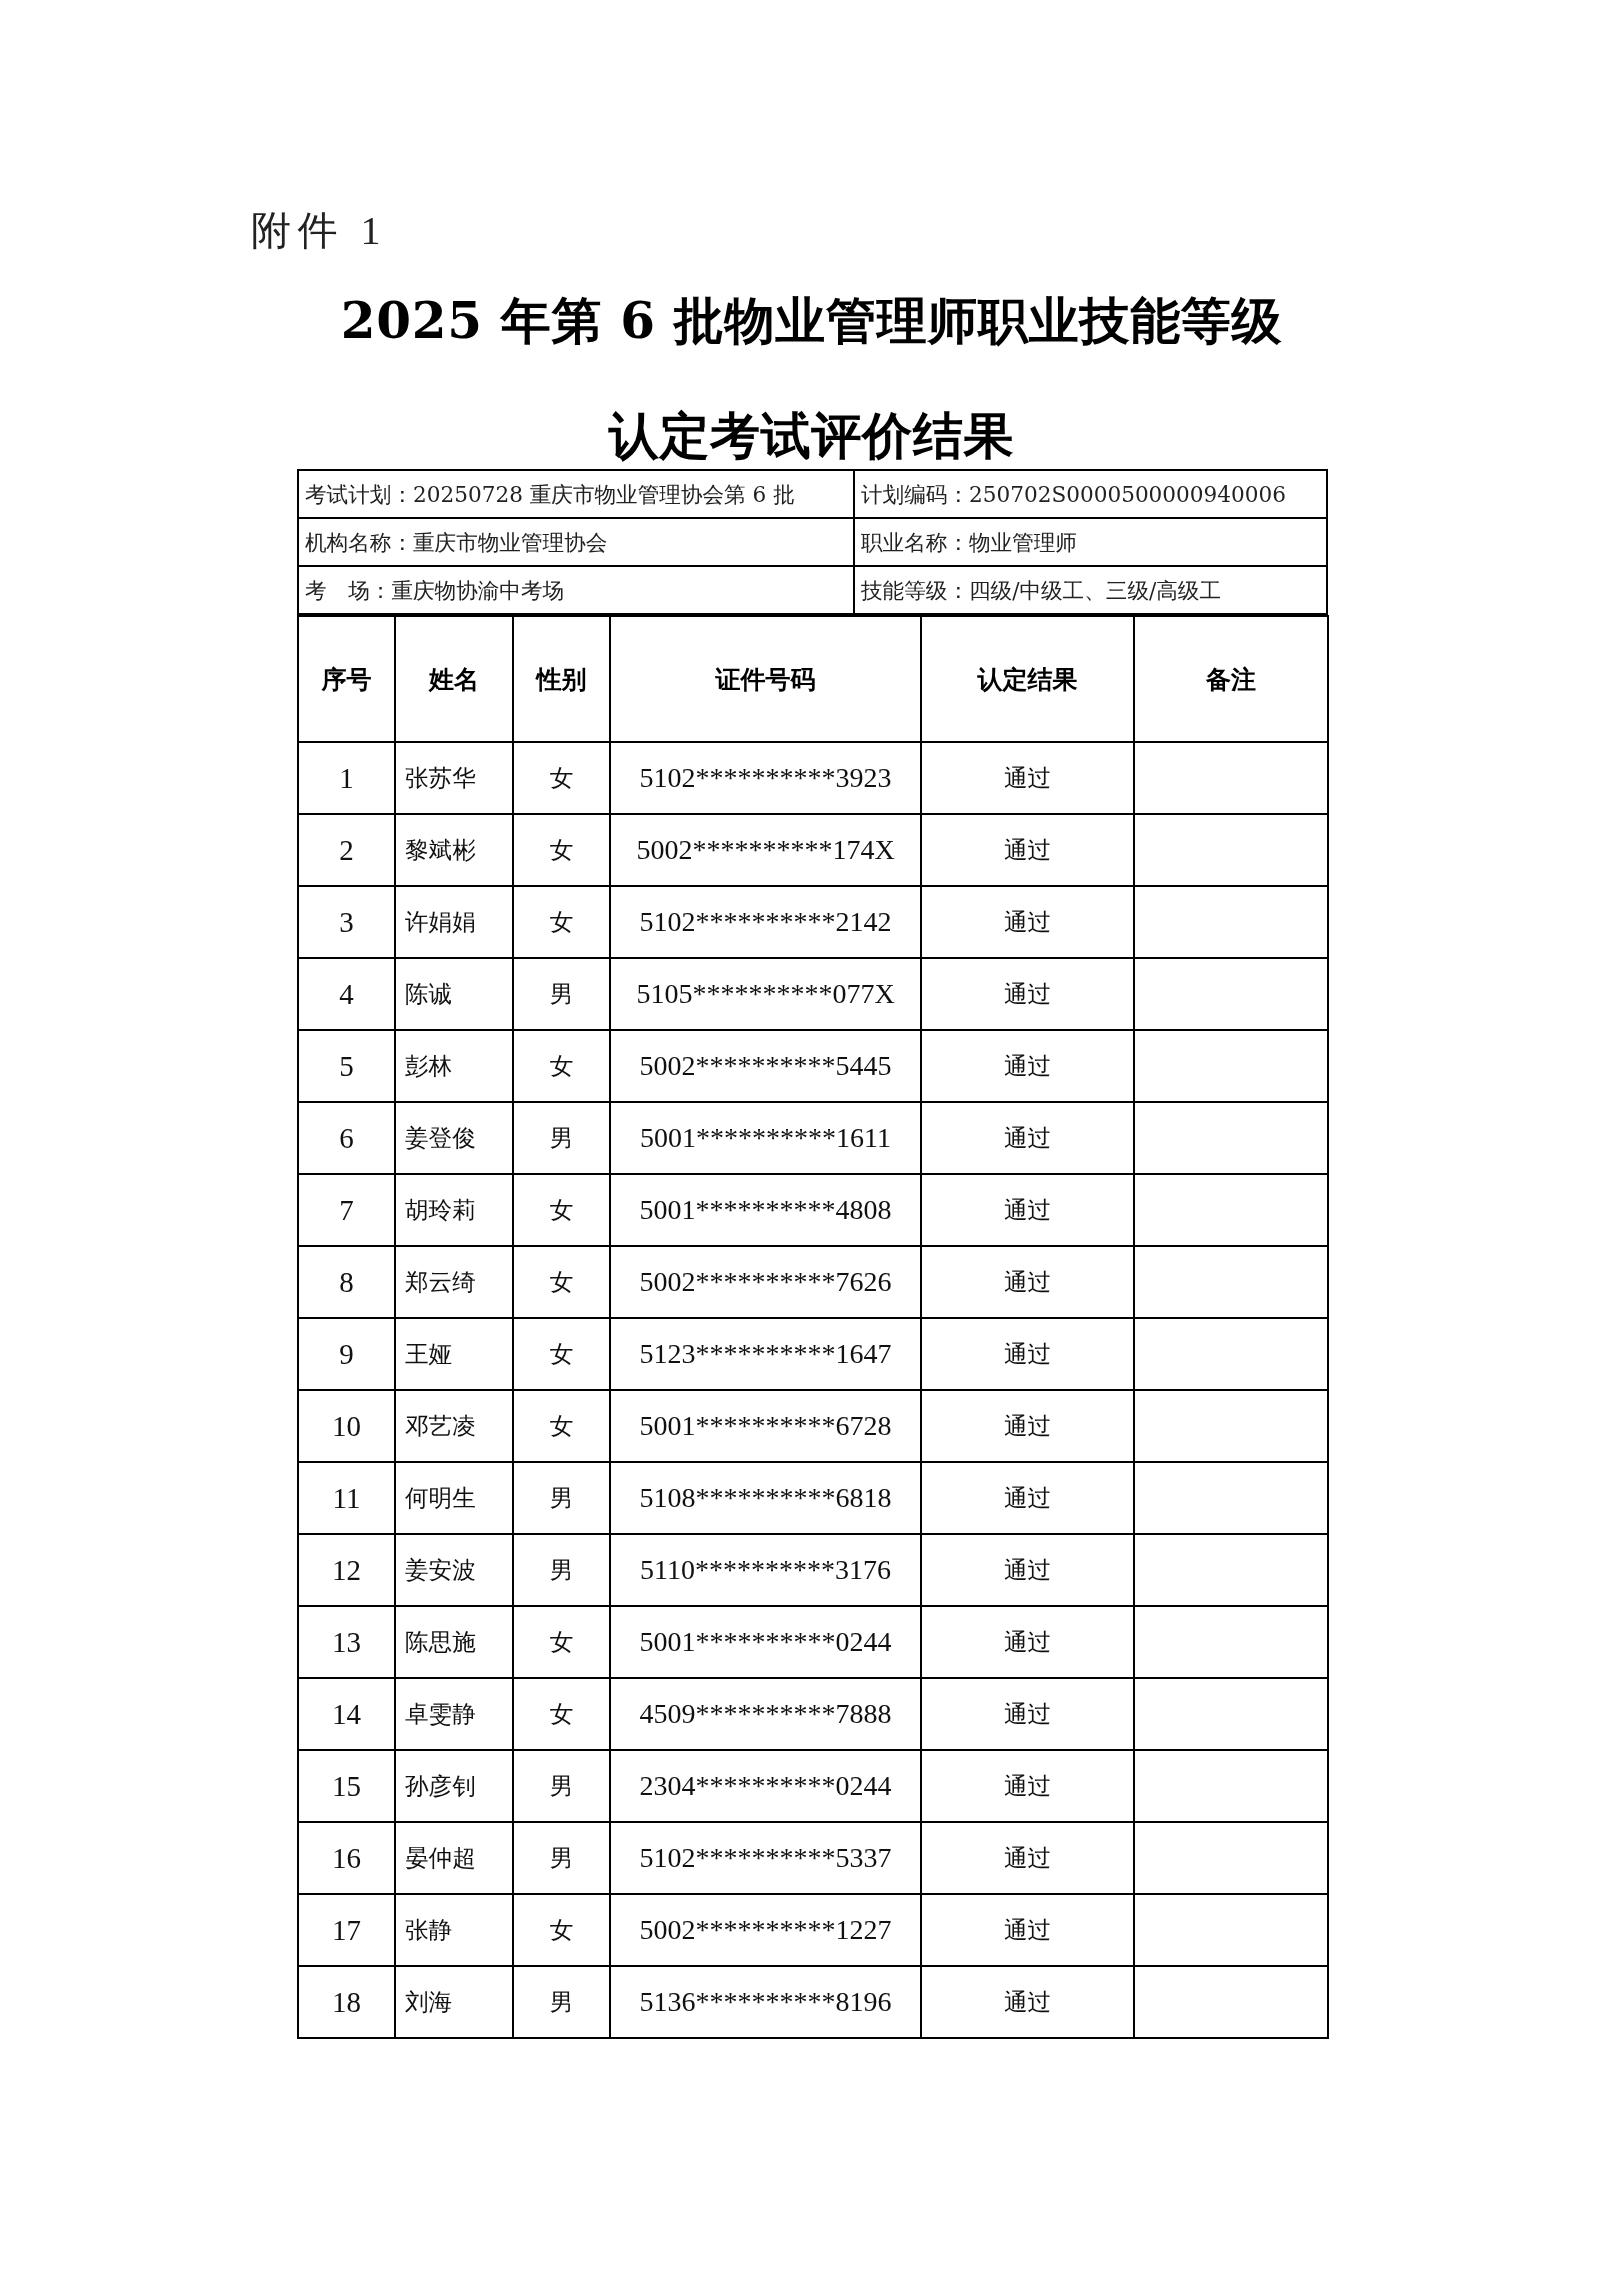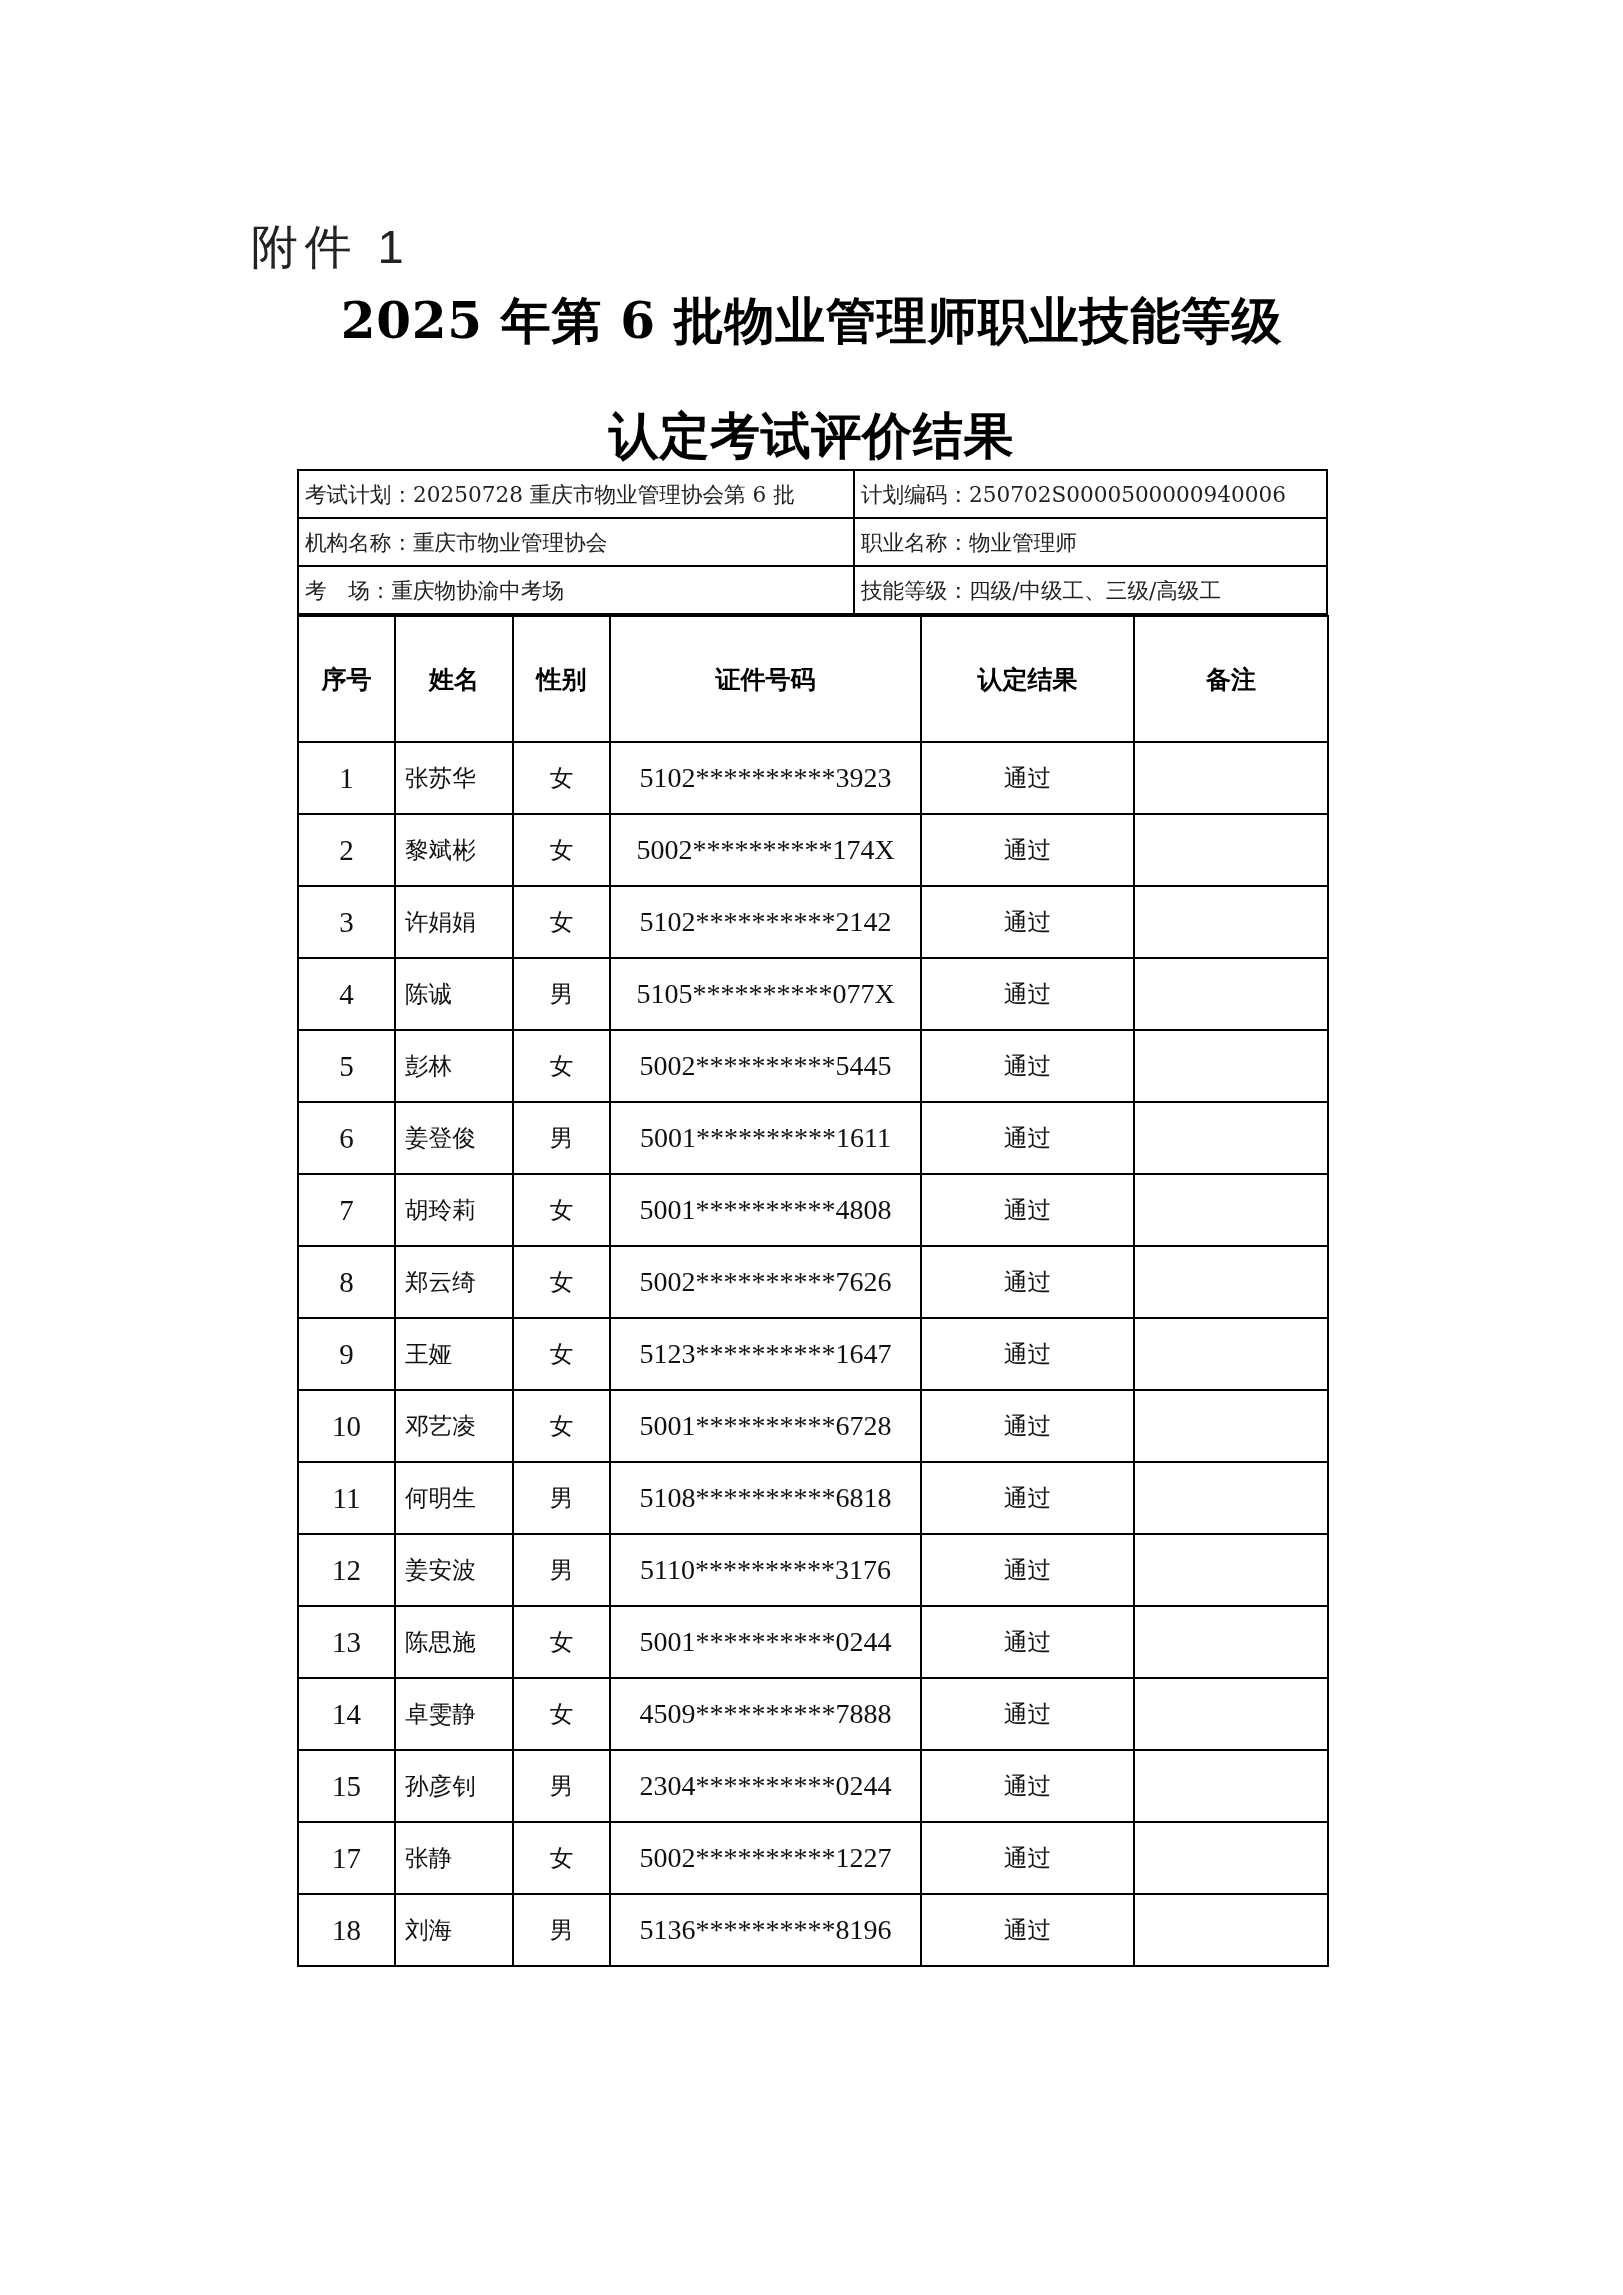--- a/index.html
+++ b/index.html
@@ -1,17 +1,17 @@
 <!DOCTYPE html>
 <html style="font-size:10.5px"><head>
 <meta charset="utf-8">
 <style>
   html, body { margin:0; padding:0; background:#ffffff; }
   body { width:1623px; height:2295px; position:relative; overflow:hidden; color:#000; }
-  .annex { position:absolute; left:251px; top:216px; font-family:Liberation Sans, sans-serif; font-size:47px; letter-spacing:6.5px; color:#222; }
+  .annex { position:absolute; left:251px; top:203px; font-family:Liberation Serif, serif; font-size:40px; letter-spacing:6.5px; color:#222; }
   .title { position:absolute; left:0; width:1623px; text-align:center; font-family:"DejaVu Serif", serif; font-weight:bold; font-size:50px; letter-spacing:0.7px; }
   .t1 { top:288px; }
   .t2 { top:383px;margin-top:20px; }
   .info { position:absolute; left:297px; top:469px; width:1031px; border-collapse:collapse; font-family:"DejaVu Serif", serif; font-size:21.6px; color:#222; }
   .info td { border:2px solid #000; height:46px; padding:0 0 0 6px; vertical-align:middle; white-space:nowrap; }
   .info td.l { width:548px; }
   .main { position:absolute; left:297px; top:615px; width:1031px; border-collapse:collapse; font-family:"DejaVu Serif", serif; table-layout:fixed; }
   .main th, .main td { border:2px solid #000; text-align:center; vertical-align:middle; padding:0; }
   .main th { height:124px; font-size:25px; font-weight:bold; font-family:"DejaVu Sans", sans-serif; }
   .main td { height:70px; font-size:23.6px; color:#111; }
@@ -177,20 +177,28 @@
       </tr>
       <tr>
         <td class="seq">15</td>
         <td class="name">孙彦钊</td>
         <td>男</td>
         <td class="idno">2304**********0244</td>
         <td>通过</td>
         <td></td>
       </tr>
       <tr>
+        <td class="seq">16</td>
+        <td class="name">晏仲超</td>
+        <td>男</td>
+        <td class="idno">5102**********5337</td>
+        <td>通过</td>
+        <td></td>
+      </tr>
+      <tr>
         <td class="seq">17</td>
         <td class="name">张静</td>
         <td>女</td>
         <td class="idno">5002**********1227</td>
         <td>通过</td>
         <td></td>
       </tr>
       <tr>
         <td class="seq">18</td>
         <td class="name">刘海</td>

